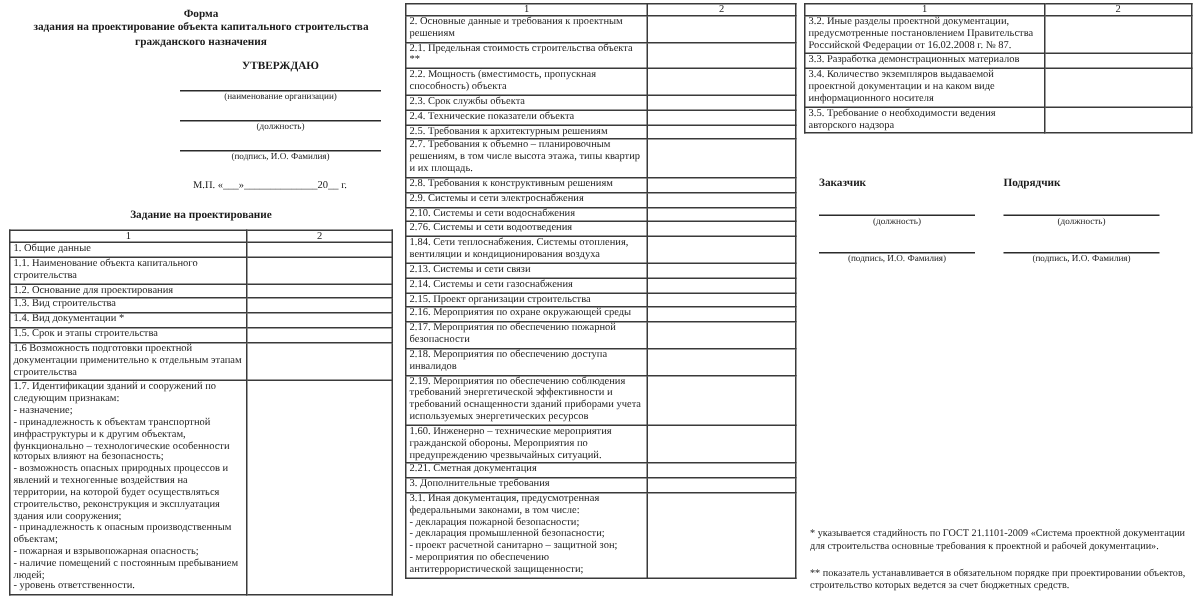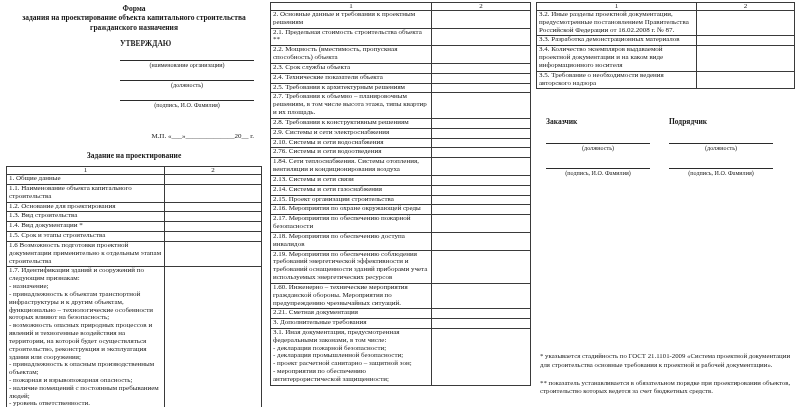--- a/index.html
+++ b/index.html
@@ -8,25 +8,25 @@
     font-family:"Liberation Serif","DejaVu Serif",serif;color:#1b1b1b;
   }
   .sheet{display:flex;width:799px;height:407px;}
   .page{box-sizing:border-box;height:407px;overflow:hidden;position:relative;}
   .page1{width:267px;padding:4px 5px 0 6px;}
   .page2{width:266px;padding:2px 2px 0 3px;}
   .page3{width:266px;padding:2px 4px 0 3px;}
 
   .doc-title{font-weight:bold;font-size:7.5px;line-height:1.25;text-align:center;white-space:pre-line;}
   .approve{width:134px;margin:7px 8px 0 auto;font-size:6.2px;text-align:center;}
-  .a-label{font-weight:bold;font-size:7.5px;margin-bottom:4px;text-align:left;}
+  .a-label{font-weight:bold;font-size:7.5px;margin-bottom:4px;text-align:center;}
   .sig-field{margin-top:11px;}
   .s-line{border-bottom:1px solid #2b2b2b;height:1px;}
   .s-cap{font-size:6.1px;padding-top:1px;}
-  .stamp{font-size:7px;text-align:right;margin:24px 0 0 -14px;white-space:nowrap;}
+  .stamp{font-size:7px;text-align:center;margin:11px 0 0 -14px;white-space:nowrap;}
   .subtitle{font-weight:bold;font-size:7.5px;text-align:center;margin-top:11px;}
 
   table.req{border-collapse:collapse;width:100%;table-layout:fixed;margin-top:6px;}
   .page2 table.req,.page3 table.req{margin-top:0;}
   table.req td{border:1px solid #3a3a3a;font-size:7px;line-height:1.12;padding:0 2px 1px 2px;vertical-align:top;}
   table.req col.c1{width:62%;}
   table.req col.c2{width:38%;}
   tr.headrow td{text-align:center;vertical-align:middle;white-space:pre-line;padding:1px 2px;}
   tr.numrow td{text-align:center;line-height:1.0;padding:0 2px;}
   td.lbl{white-space:pre-line;margin-left:48px;}

